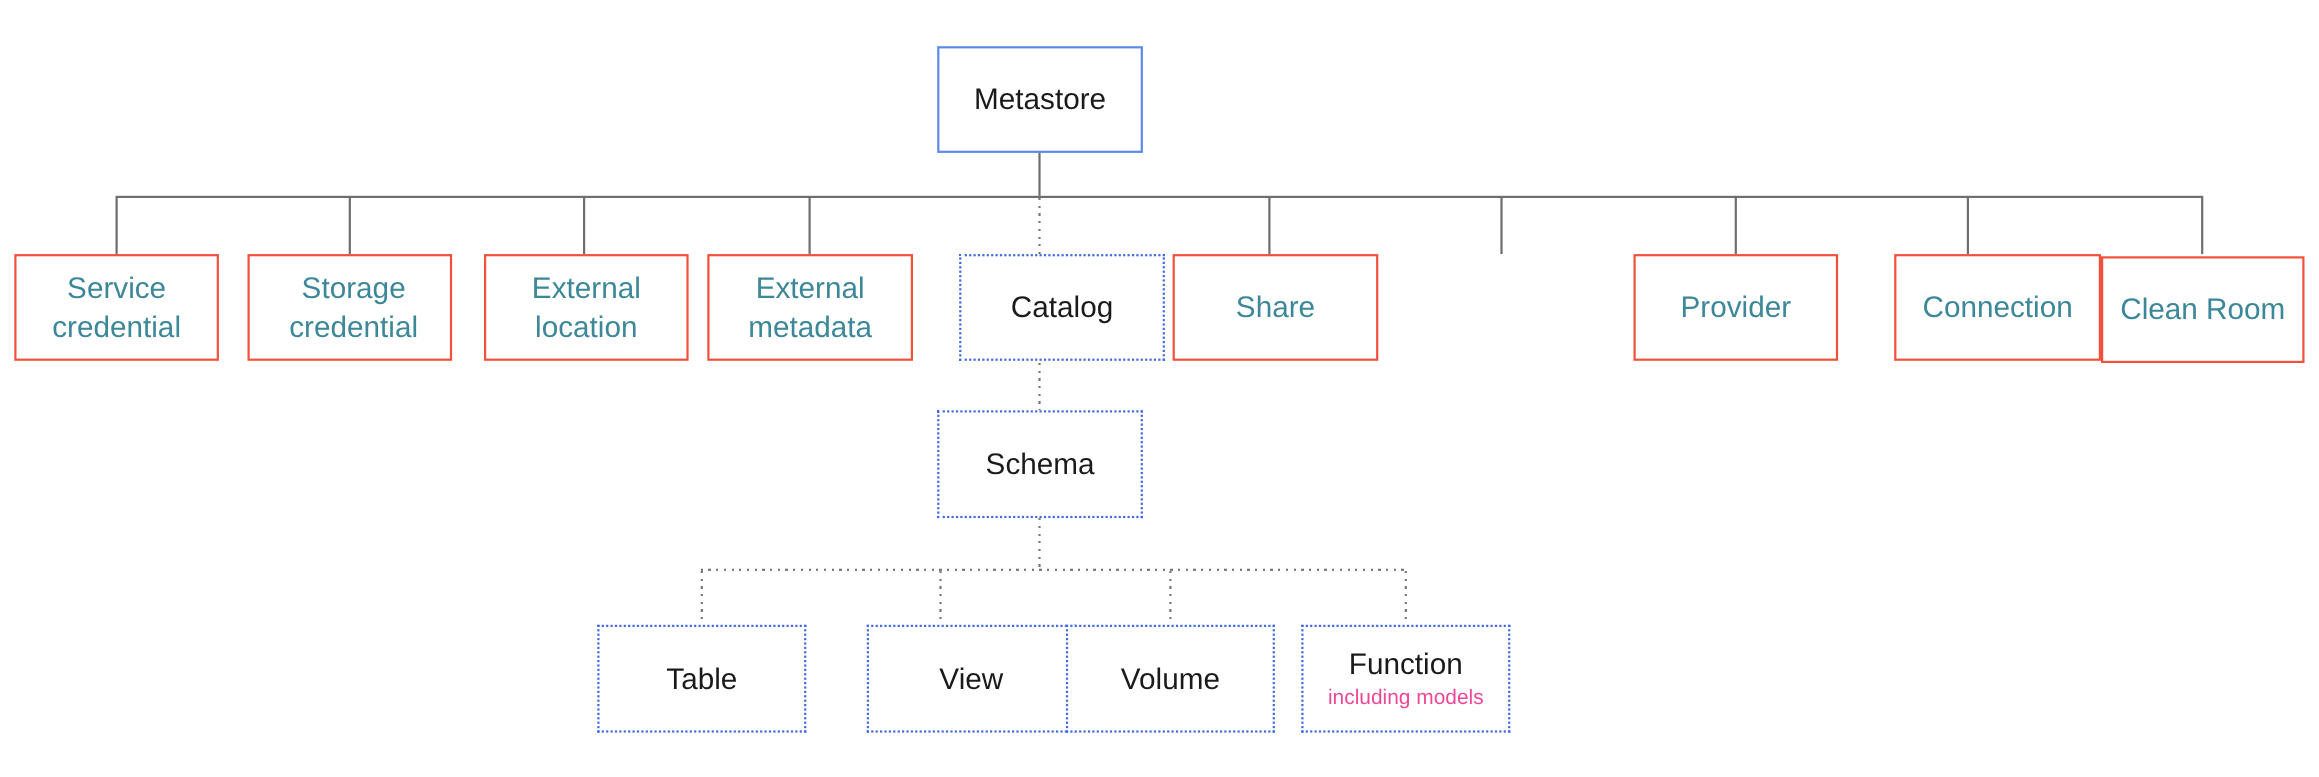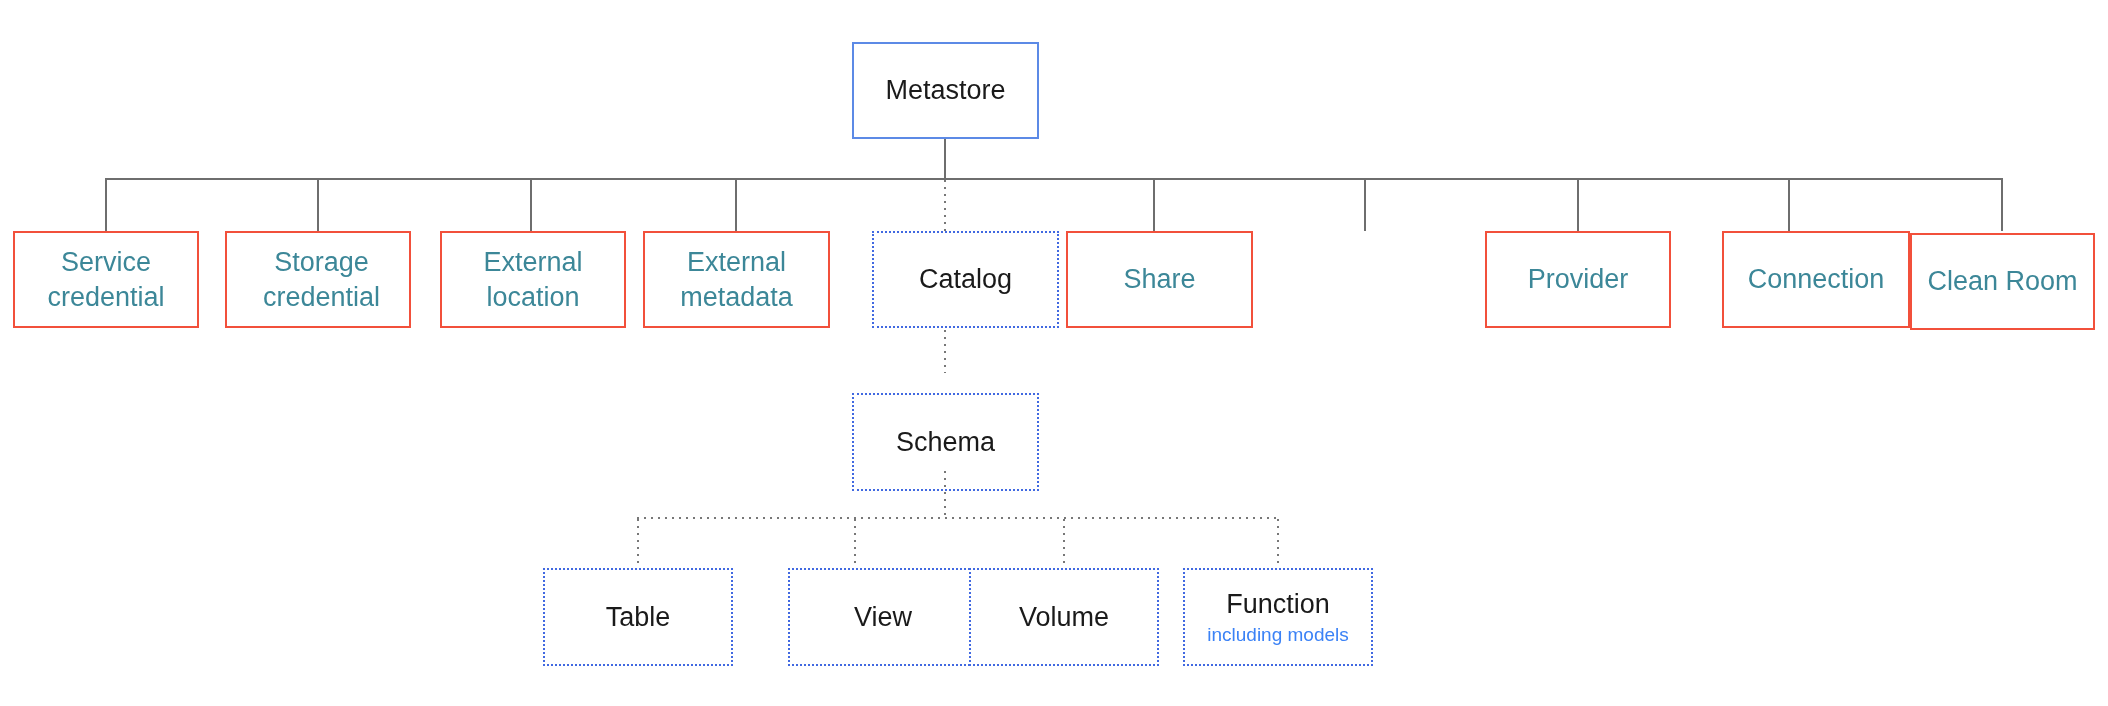--- a/index.html
+++ b/index.html
@@ -21,21 +21,21 @@
     text-align: center;
     font-size: 27px;
     line-height: 1.28;
     color: #1a1a1a;
     background: #ffffff;
     padding: 4px 10px;
   }
   .node.blue-solid  { border: 2px solid #5c8ae6; }
   .node.blue-dotted { border: 2px dotted #4169e1; }
   .node.red-solid   { border: 2px solid #f2503b; color: #3c8798; }
-  .node .sublabel   { font-size: 19px; margin-top: 2px; color: #3b82f6; }
+  .node .sublabel   { font-size: 19px; margin-top: 2px; color: #ec4899; }
 
   
   .hline, .vline { position: absolute; background: #6e6e6e; }
   .hline { height: 2px; }
   .vline { width: 2px; }
 
   
   .vdot {
     position: absolute; width: 2px;
     background-image: repeating-linear-gradient(to bottom, #777777 0 2px, transparent 2px 7px);
@@ -91,21 +91,21 @@
   </div>
   <div class="node red-solid" style="left:1696px; top:231px; width:188px; height:97px;margin-left:26px;">
     <span>Connection</span>
   </div>
   <div class="node red-solid" style="left:1910px; top:233px; width:185px; height:97px;">
     <span>Clean Room</span>
   </div>
 
   <div class="vdot" style="left:944px; top:330px; height:43px;"></div>
 
-  <div class="node blue-dotted" style="left:852px; top:393px; width:187px; height:98px;">
+  <div class="node blue-dotted" style="left:852px; top:373px; width:187px; height:98px;">
     <span>Schema</span>
   </div>
 
   <div class="vdot" style="left:944px; top:471px; height:47px;"></div>
   <div class="hdot" style="left:637px; top:517px; width:642px;"></div>
   <div class="vdot" style="left:637px;  top:519px; height:49px;"></div>
   <div class="vdot" style="left:854px;  top:519px; height:49px;"></div>
   <div class="vdot" style="left:1063px; top:519px; height:49px;"></div>
   <div class="vdot" style="left:1277px; top:519px; height:49px;"></div>
 

